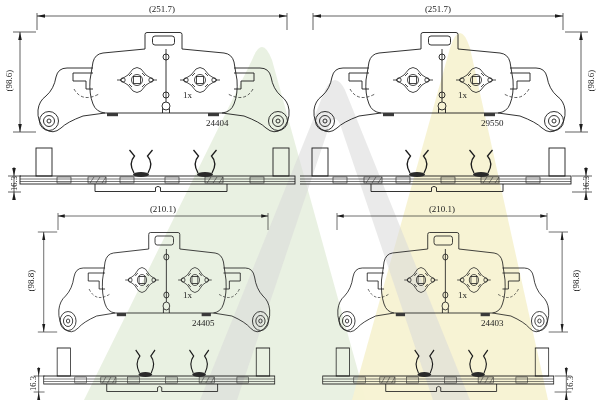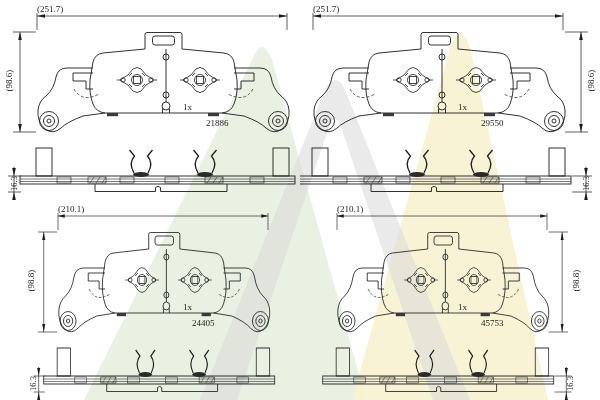--- a/index.html
+++ b/index.html
@@ -16,24 +16,24 @@
     text-shadow:0 0 3px rgba(255,255,255,0.9);
     user-select:none;pointer-events:none;
   }
   .quad{position:absolute;width:300px;height:200px;z-index:2;}
   #q0{left:0;top:0}#q1{left:300px;top:0}#q2{left:0;top:200px}#q3{left:300px;top:200px}
   .quad svg{position:absolute;left:0;top:0;}
   .lbl{
     position:absolute;font-size:9px;color:#1c1c1c;white-space:nowrap;line-height:11px;
     font-family:"Liberation Serif","DejaVu Serif",serif;
   }
-  .wlabel{top:4px;text-align:left;}
+  .wlabel{top:4px;text-align:center;}
   .hlabel{width:60px;top:75px;text-align:center;transform:rotate(-90deg);}
   .tlabel{width:40px;top:178px;text-align:center;transform:rotate(-90deg);font-size:8.5px;}
-  .qty{top:102px;}
+  .qty{top:90px;}
   .part{top:118px;}
   #q0 .wlabel{left:37px;width:250px}  #q1 .wlabel{left:13px;width:250px}
   #q2 .wlabel{left:58px;width:210px}  #q3 .wlabel{left:37px;width:210px}
   #q0 .hlabel{left:-21px} #q1 .hlabel{left:261px}
   #q2 .hlabel{left:1px}   #q3 .hlabel{left:246px}
   #q0 .tlabel{left:-6px}  #q1 .tlabel{left:266px}
   #q2 .tlabel{left:13px}  #q3 .tlabel{left:250px}
   #q0 .qty{left:183px} #q2 .qty{left:183px}
   #q1 .qty{left:158px} #q3 .qty{left:158px}
   #q0 .part{left:206px} #q2 .part{left:192px}
@@ -170,21 +170,21 @@
   </svg>
 
   <div class="quad" id="q0">
     <svg width="300" height="200" viewBox="0 0 300 200">
       <use href="#q-left"></use>
     </svg>
     <div class="lbl wlabel">(251.7)</div>
     <div class="lbl hlabel">(98.6)</div>
     <div class="lbl tlabel">16.3</div>
     <div class="lbl qty">1x</div>
-    <div class="lbl part">21886</div>
+    <div class="lbl part">24404</div>
   </div>
 
   <div class="quad" id="q1">
     <svg width="300" height="200" viewBox="0 0 300 200">
       <use href="#q-right"></use>
     </svg>
     <div class="lbl wlabel">(251.7)</div>
     <div class="lbl hlabel">(98.6)</div>
     <div class="lbl tlabel">16.3</div>
     <div class="lbl qty">1x</div>
@@ -207,16 +207,16 @@
   <div class="quad" id="q3">
     <svg width="300" height="200" viewBox="0 0 300 200">
       <g transform="translate(37,0) scale(0.84,1) translate(-13,0)">
           <use href="#q-right"></use>
         </g>
     </svg>
     <div class="lbl wlabel">(210.1)</div>
     <div class="lbl hlabel">(98.8)</div>
     <div class="lbl tlabel">16.3</div>
     <div class="lbl qty">1x</div>
-    <div class="lbl part">45753</div>
+    <div class="lbl part">24403</div>
   </div>
 
 </div>
 
 </body></html>

